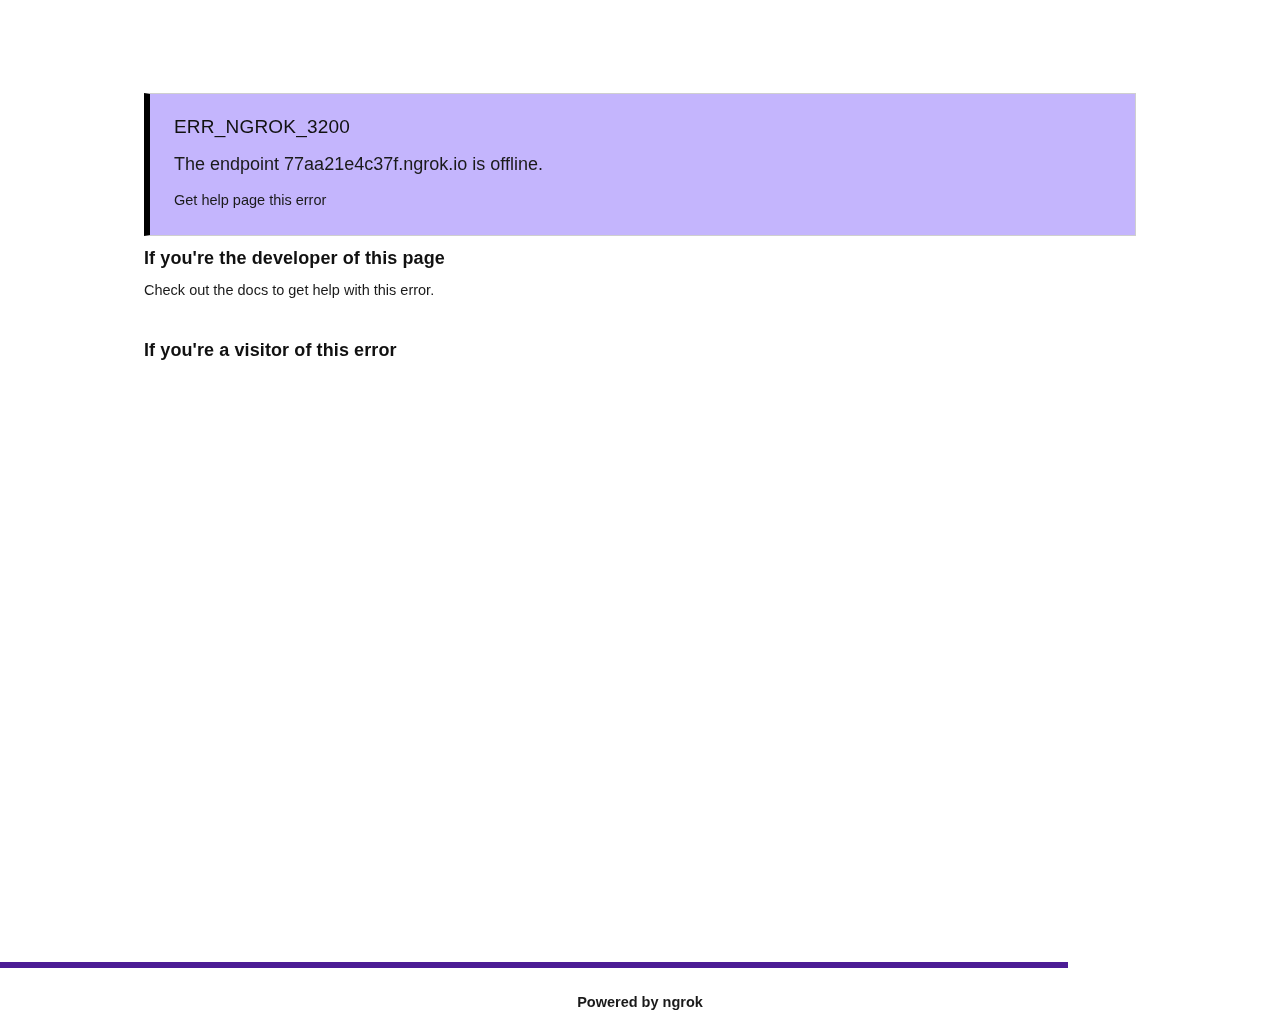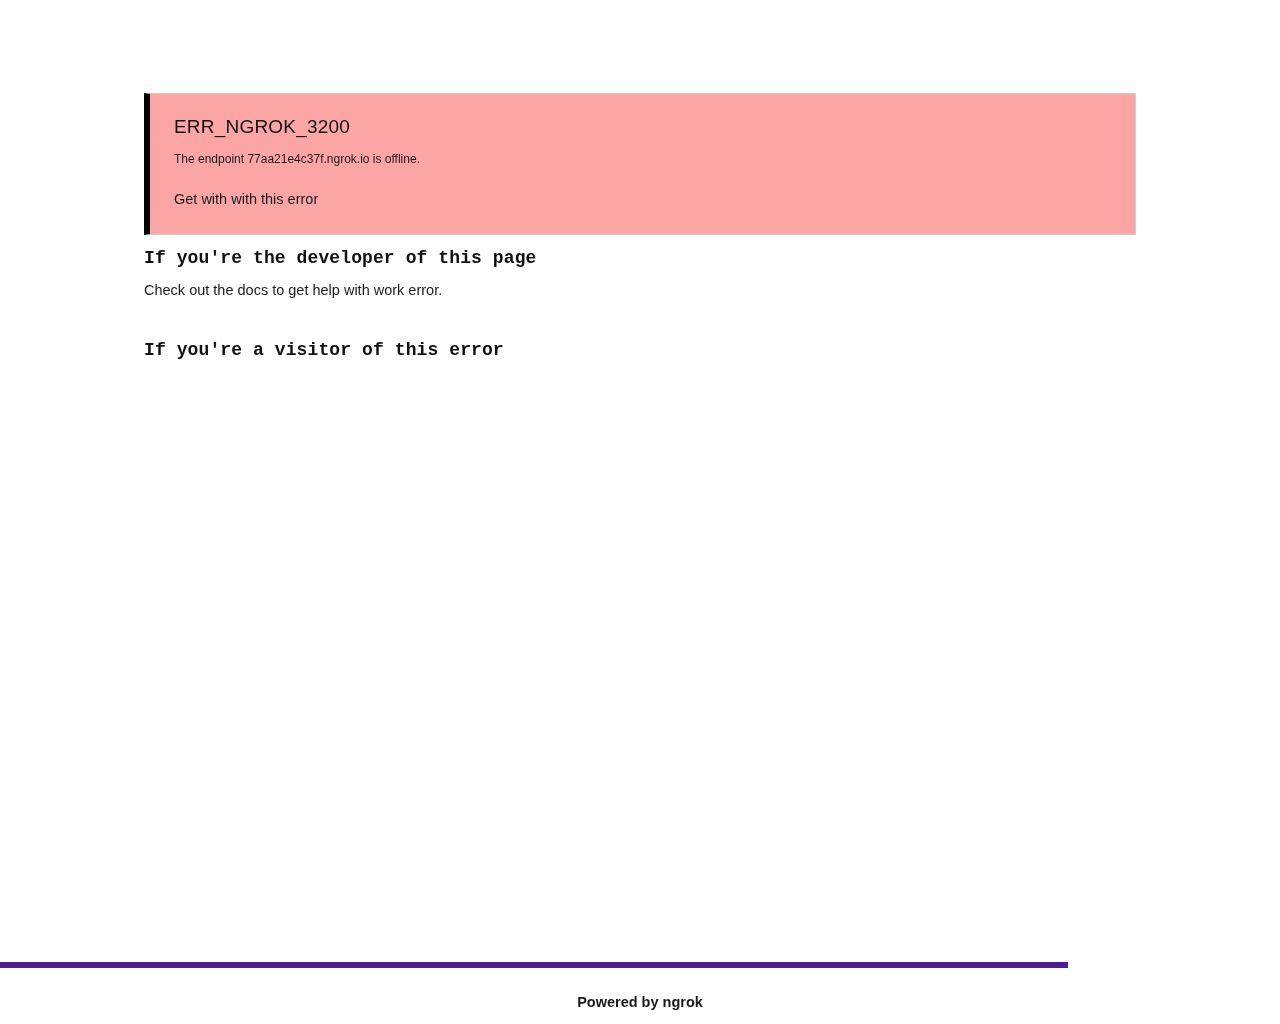--- a/index.html
+++ b/index.html
@@ -28,38 +28,38 @@
   }
 
   .error-box {
     position: absolute;
     left: 144px;
     top: 93px;
     width: 992px;
     box-sizing: border-box;
     border: 1px solid #cfcfcf;
     border-left: 6px solid #000000;
-    background: #fca5a5;
+    background: #c4b5fd;
     padding: 22px 24px 26px 24px;
   }
 
   .error-code {
     font-size: 19px;
     font-weight: 400;
     letter-spacing: 0.2px;
     color: #111111;
     margin: 0 0 12px 0;
     line-height: 1.2;
   }
 
   .error-desc {
-    font-size: 12px;
+    font-size: 18px;
     line-height: 1.45;
     color: #1a1a1a;
-    margin: 0 0 22px 0;
+    margin: 0 0 14px 0;
   }
 
   .error-help-link {
     font-size: 14.5px;
     color: #1a1a1a;
     text-decoration: none;
     cursor: pointer;
   }
 
   .section {
@@ -71,21 +71,20 @@
   .section-dev { top: 247px; }
   .section-visitor { top: 339px; }
 
   .section-title {
     font-size: 18px;
     font-weight: 700;
     color: #111111;
     margin: 0 0 10px 0;
     letter-spacing: 0.1px;
     line-height: 1.3;
-    font-family: Liberation Mono, monospace;
   }
 
   .section-body {
     font-size: 14.5px;
     line-height: 1.5;
     color: #1a1a1a;
     margin: 0;
   }
 
   .footer {
@@ -110,26 +109,26 @@
 </style>
 </head>
 <body>
 
 <div class="page">
   <div class="content">
 
     <div class="error-box">
       <div class="error-code">ERR_NGROK_3200</div>
       <div class="error-desc">The endpoint 77aa21e4c37f.ngrok.io is offline.</div>
-      <a class="error-help-link">Get with with this error</a>
+      <a class="error-help-link">Get help page this error</a>
     </div>
 
     <div class="section section-dev">
       <h2 class="section-title">If you're the developer of this page</h2>
-      <p class="section-body">Check out the docs to get help with work error.</p>
+      <p class="section-body">Check out the docs to get help with this error.</p>
     </div>
 
     <div class="section section-visitor">
       <h2 class="section-title">If you're a visitor of this error</h2>
     </div>
 
   </div>
 
   <div class="footer">
     <div class="footer-text">Powered by ngrok</div>

